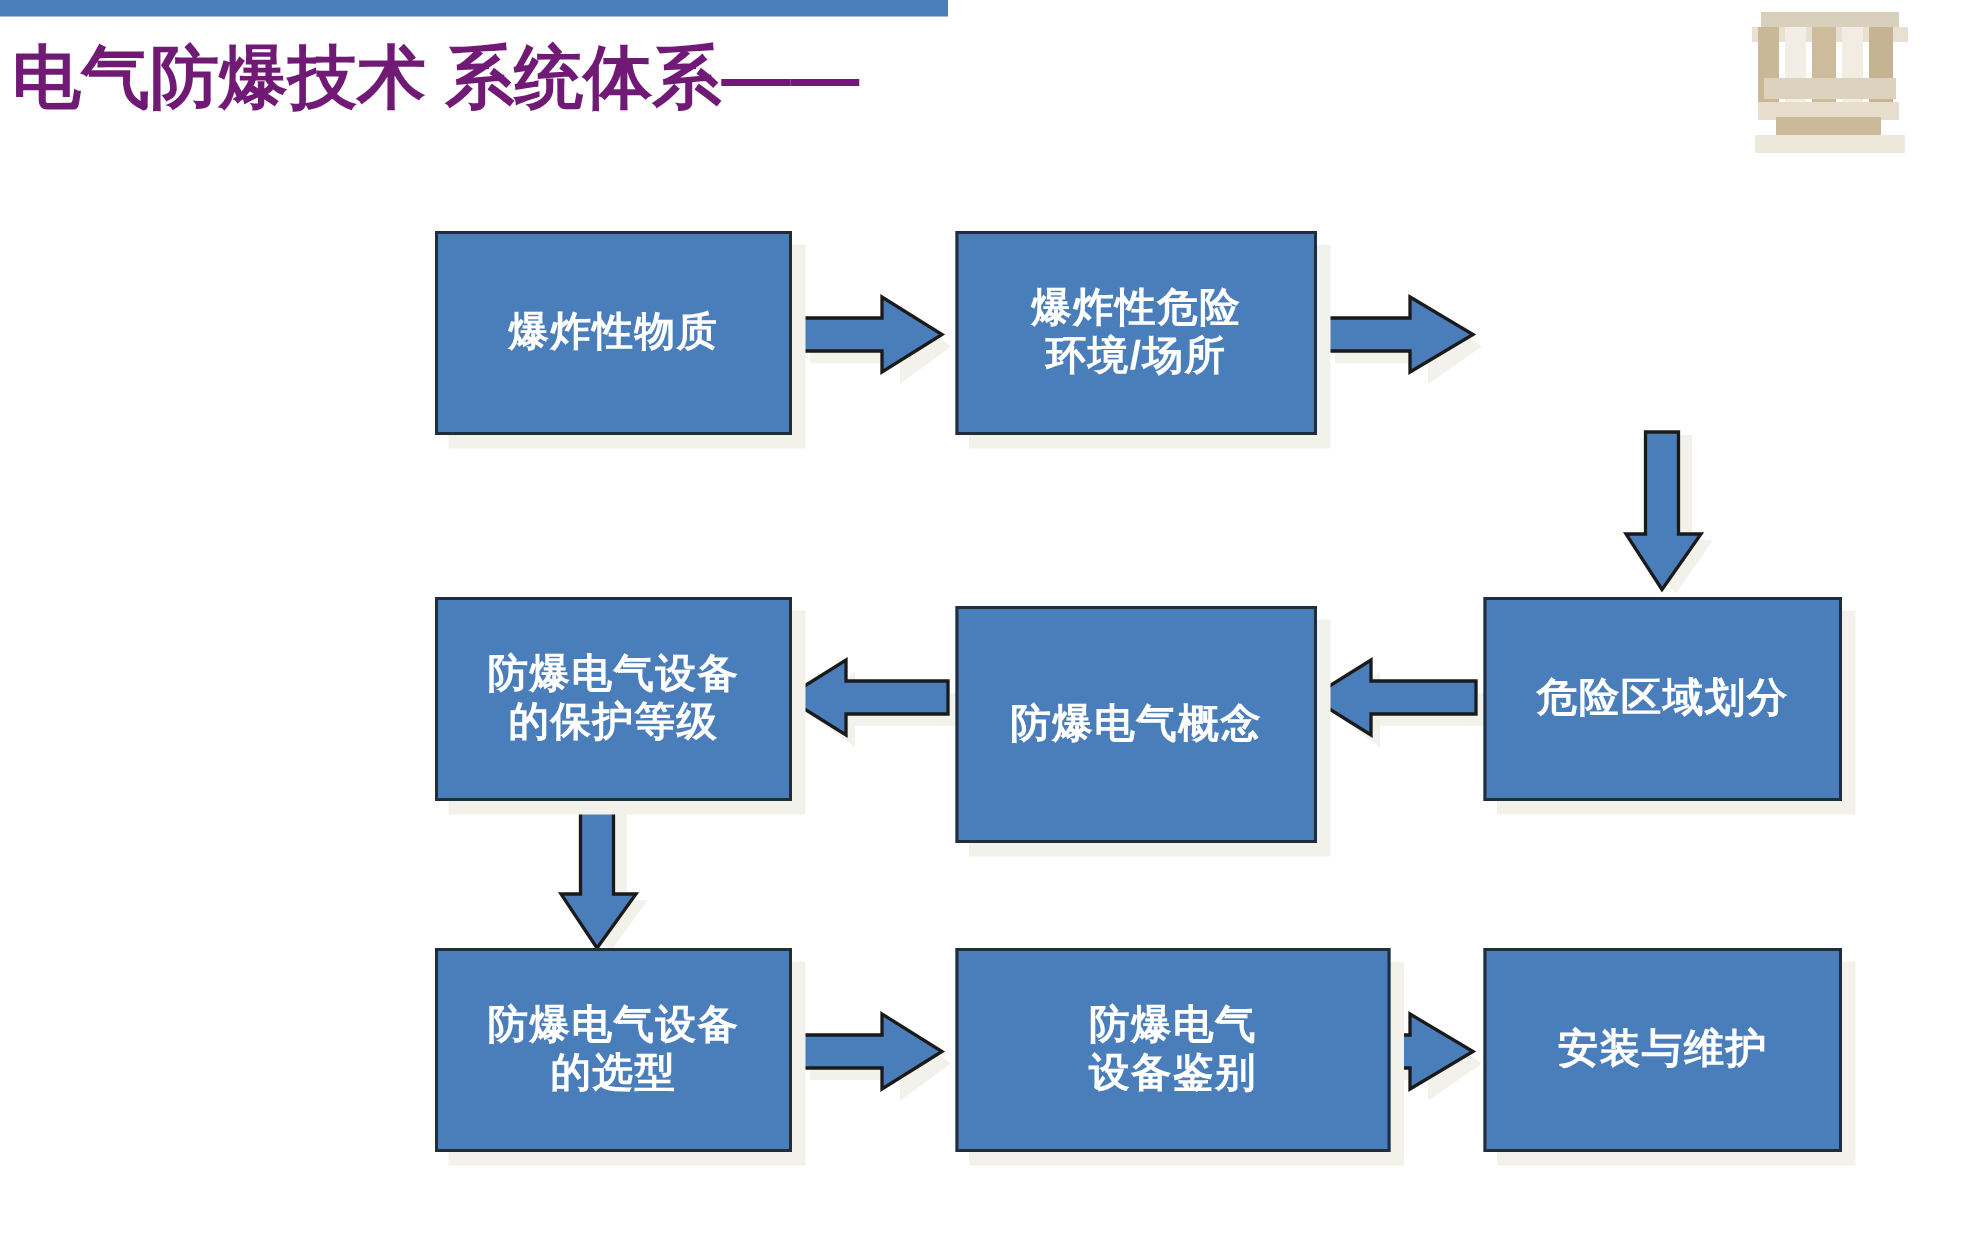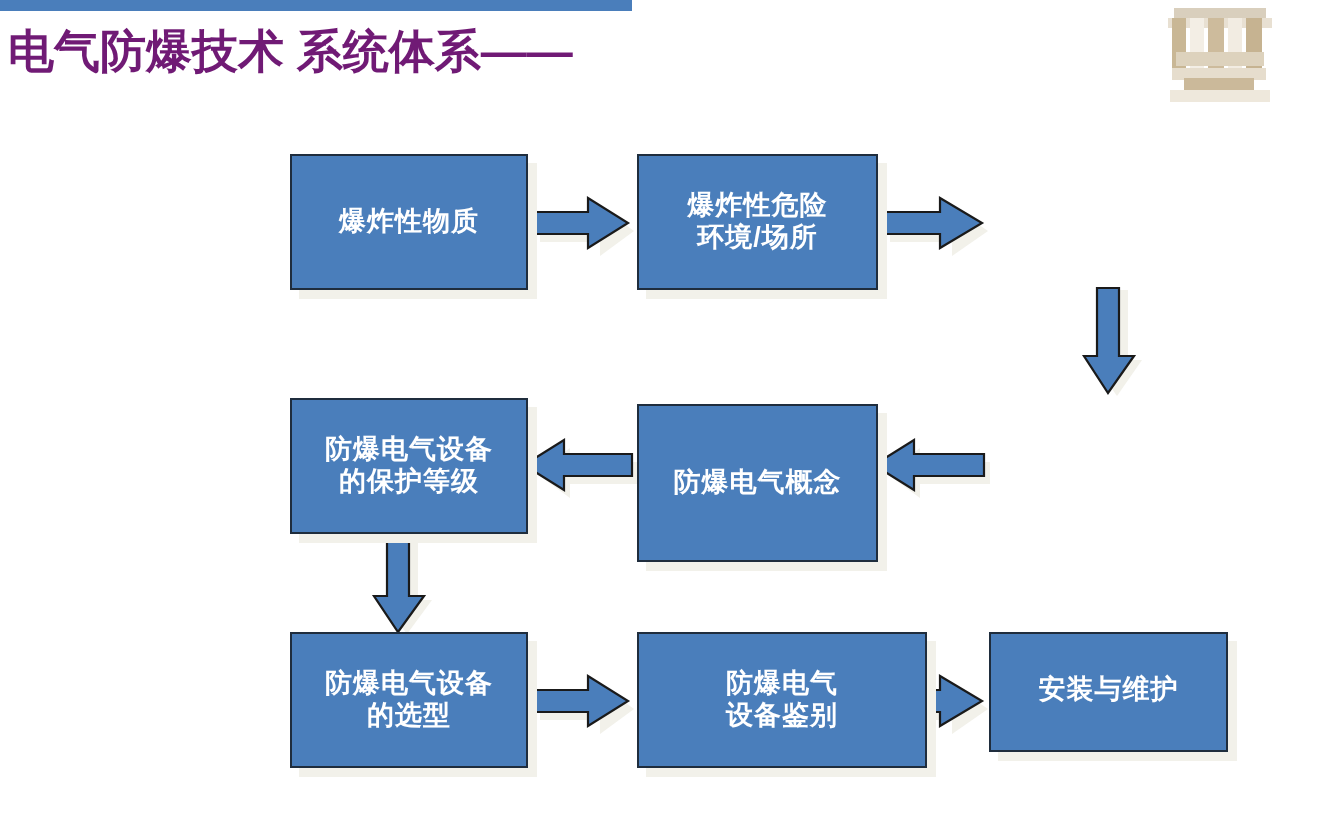--- a/index.html
+++ b/index.html
@@ -154,22 +154,23 @@
 
   <div class="node" style="left:637px; top:154px; width:241px; height:136px;">爆炸性危险
 环境/场所</div>
 
 
   <div class="node" style="left:290px; top:398px; width:238px; height:136px;">防爆电气设备
 的保护等级</div>
 
   <div class="node" style="left:637px; top:404px; width:241px; height:158px;font-family:Liberation Serif, serif;">防爆电气概念</div>
 
+  <div class="node" style="left:989px; top:398px; width:239px; height:136px;">危险区域划分</div>
 
   <div class="node" style="left:290px; top:632px; width:238px; height:136px;">防爆电气设备
 的选型</div>
 
   <div class="node" style="left:637px; top:632px; width:290px; height:136px;">防爆电气
 设备鉴别</div>
 
-  <div class="node" style="left:989px; top:632px; width:239px; height:120px;font-family:Liberation Mono, monospace;">安装与维护</div>
+  <div class="node" style="left:989px; top:632px; width:239px; height:136px;">安装与维护</div>
 
 </div>
 
 </body></html>

